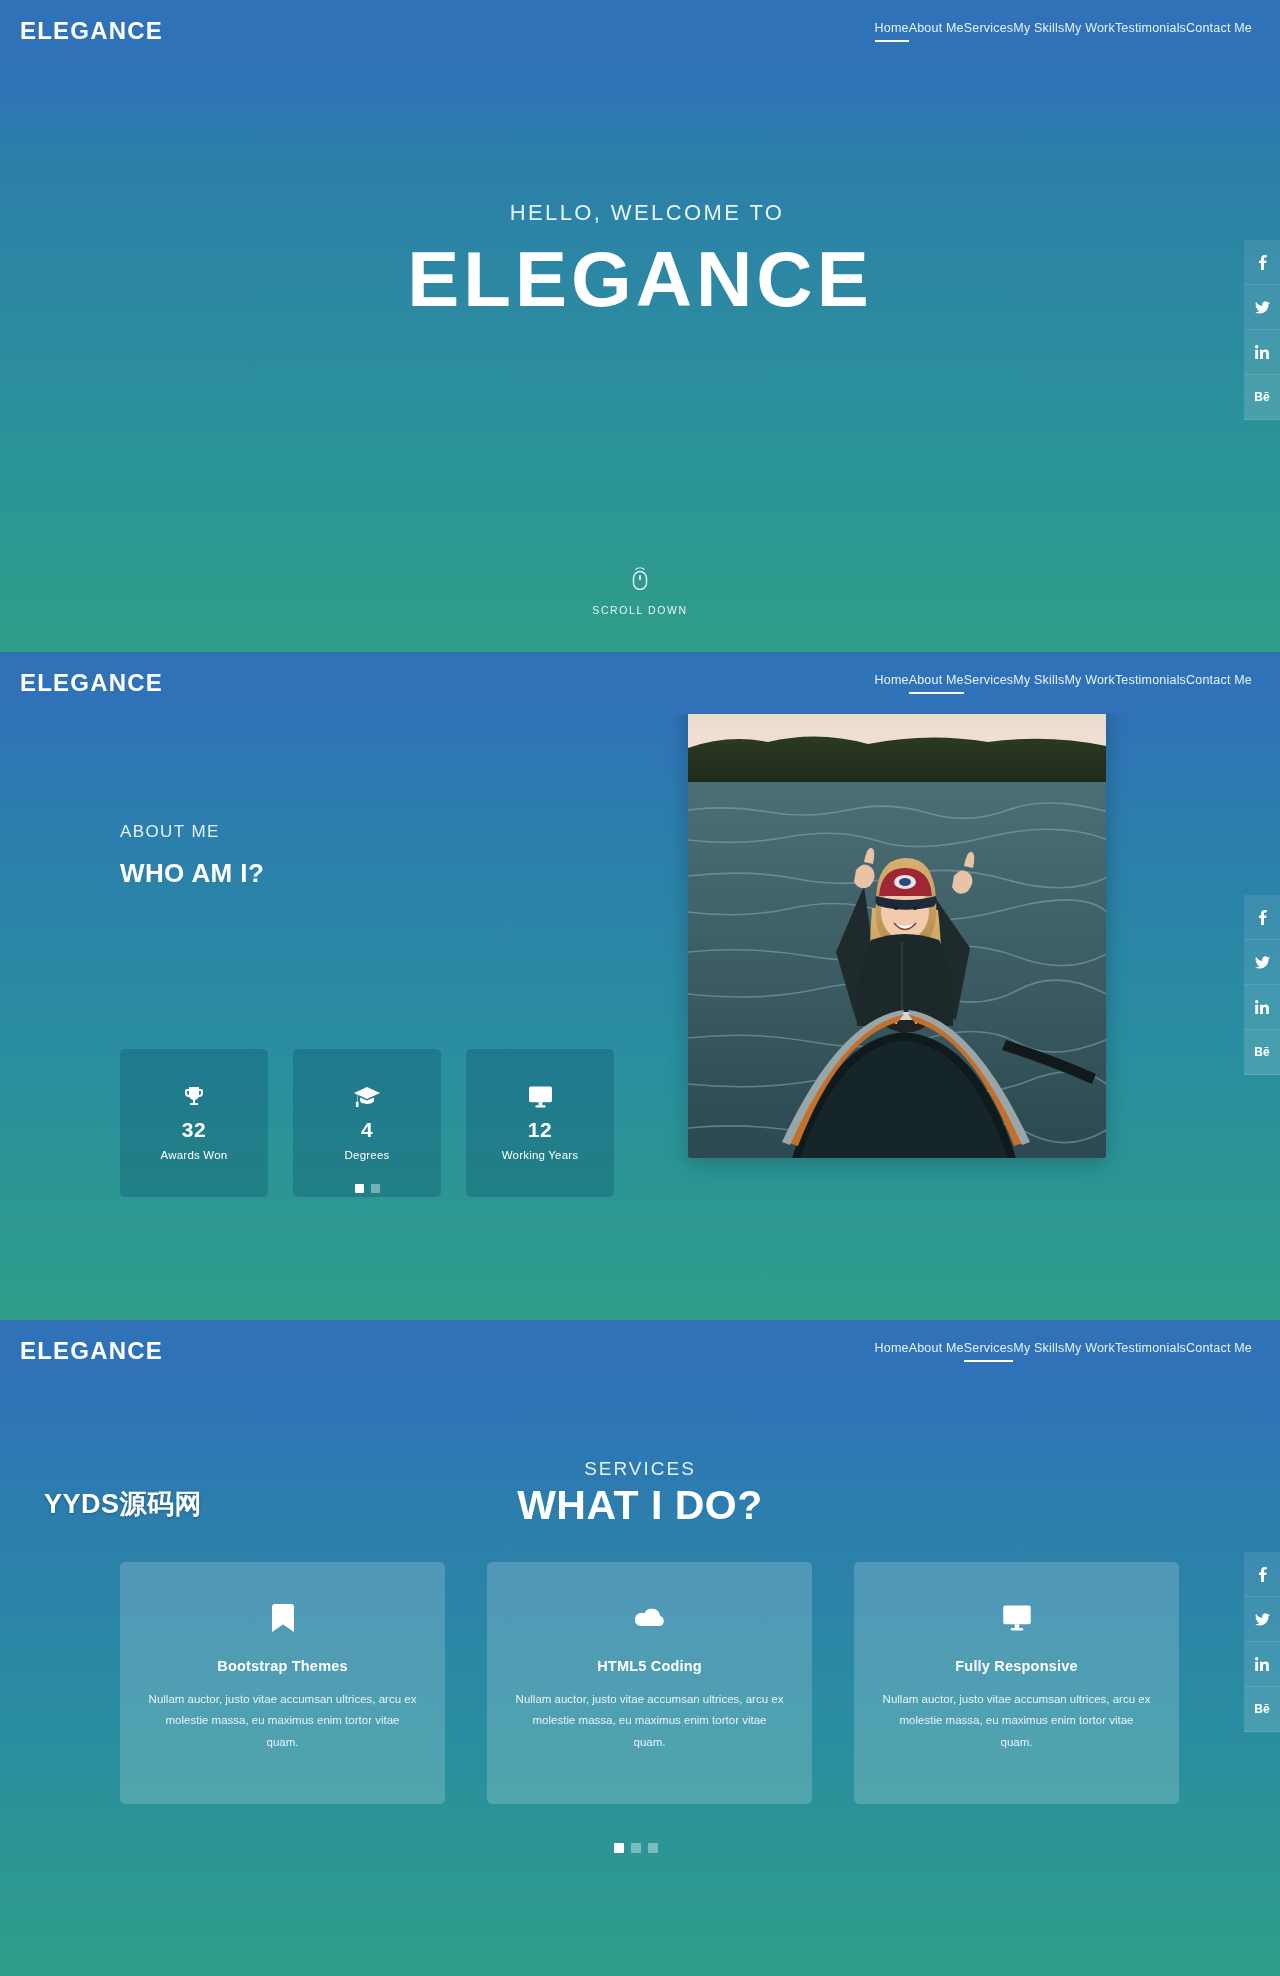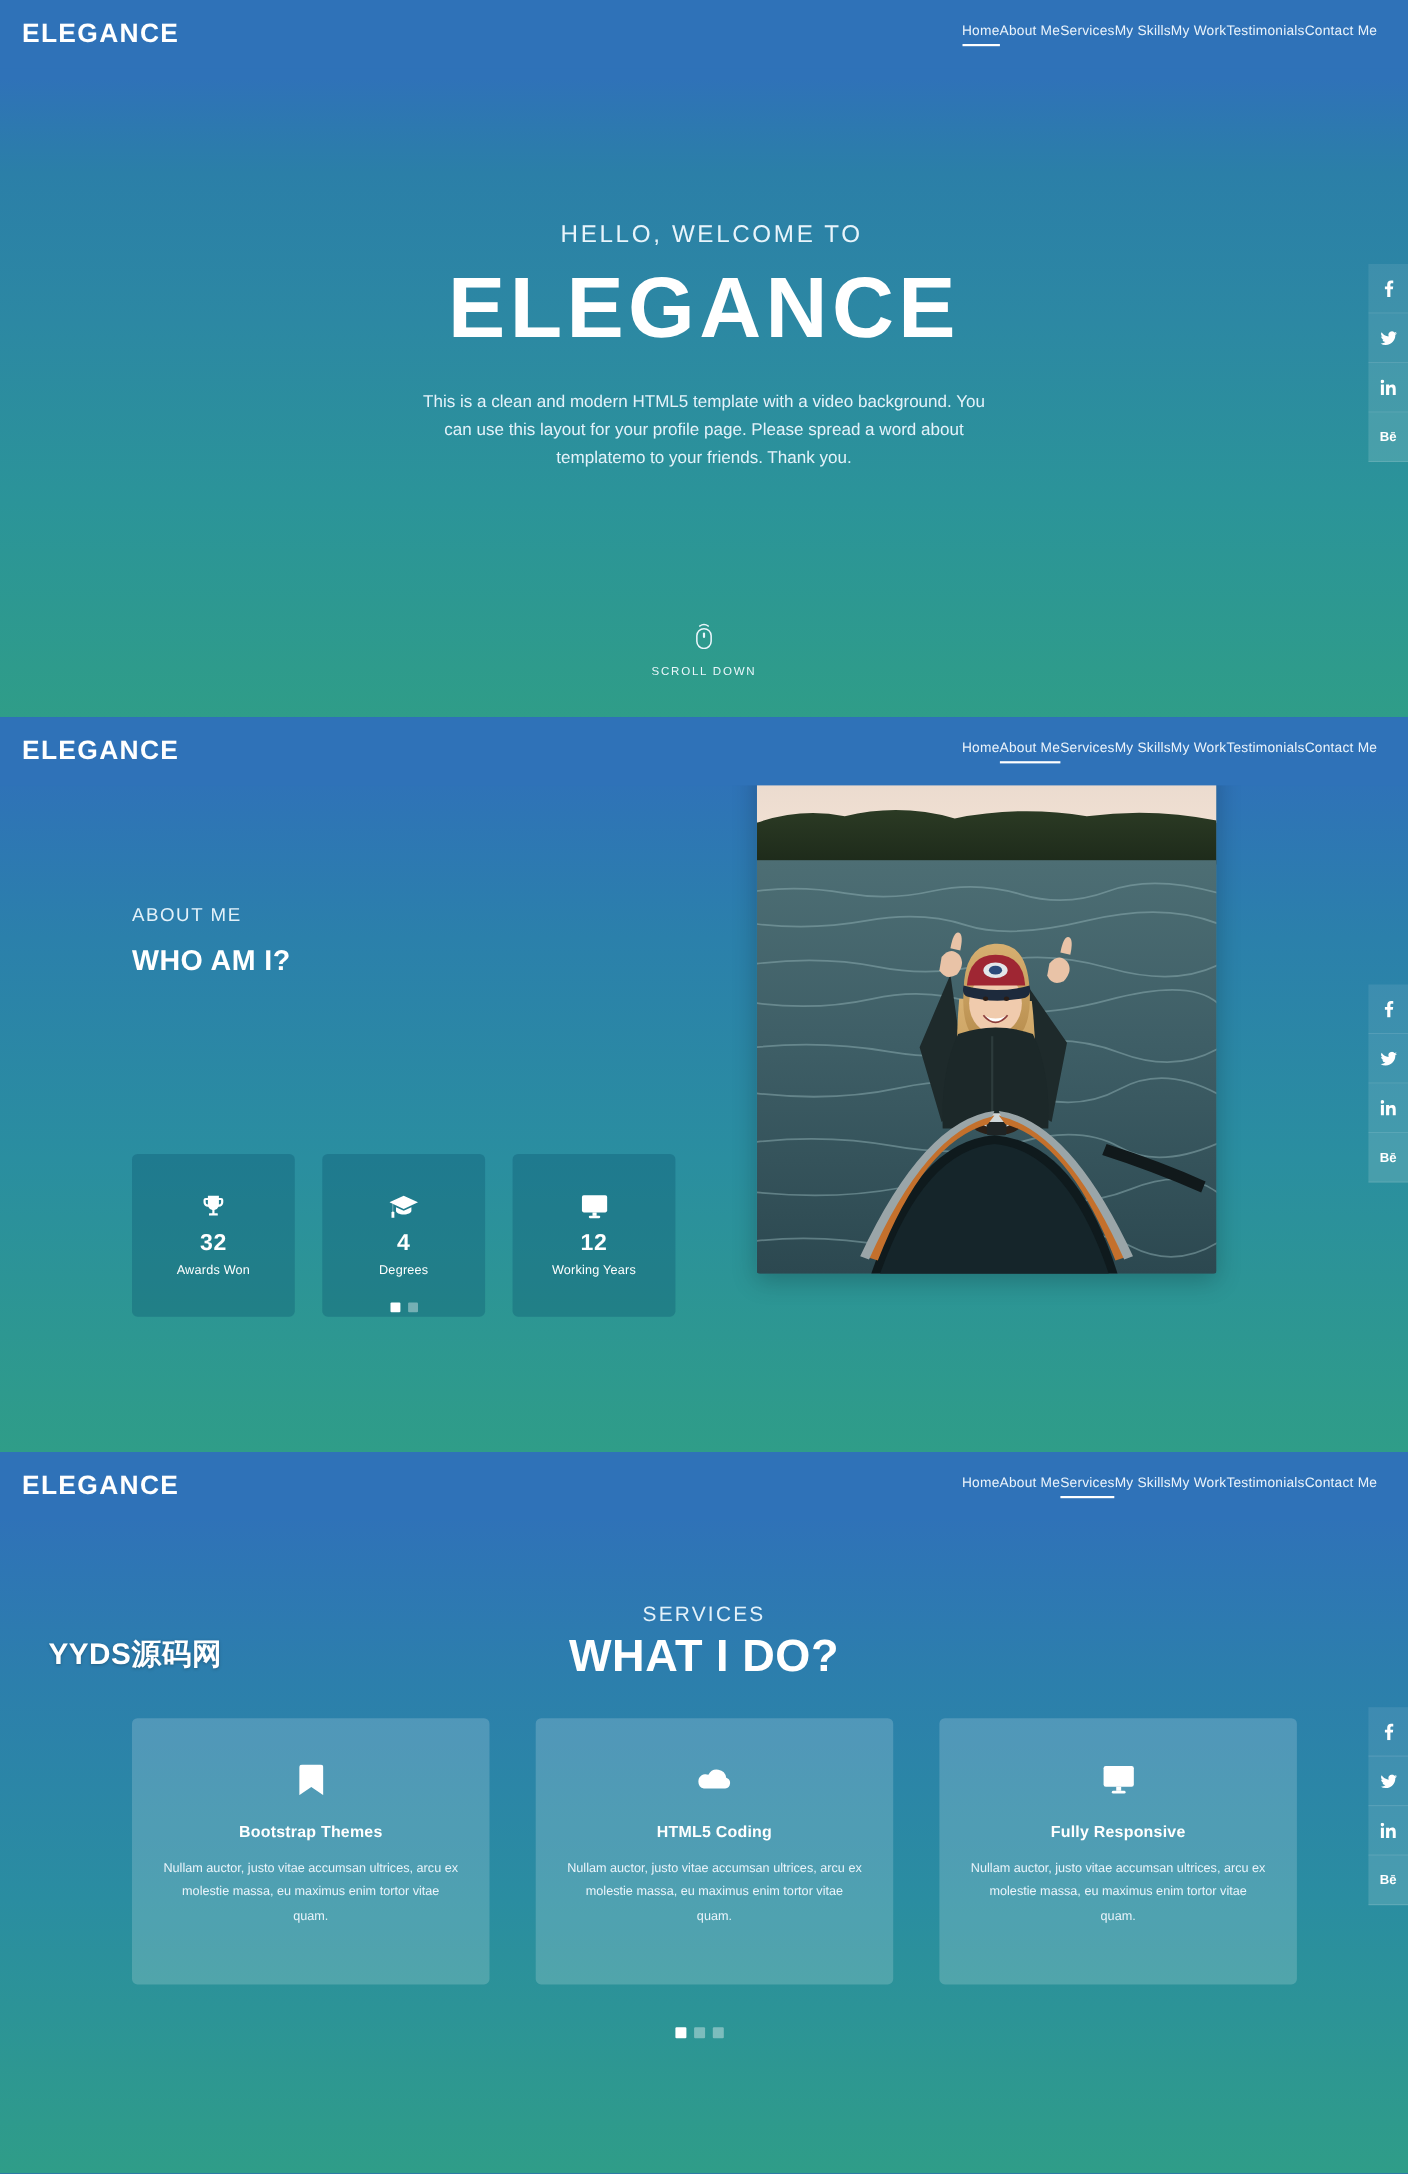--- a/index.html
+++ b/index.html
@@ -255,21 +255,20 @@
 </style>
 </head>
 <body>
 
 <div class="page">
 
   <section class="hero">
     <div class="hero-inner">
       <div class="hero-kicker">HELLO, WELCOME TO</div>
       <h1 class="hero-title">ELEGANCE</h1>
-      <p class="hero-desc">This is a clean and modern HTML5 template with a video background. You can use this layout for your profile page. Please spread a word about templatemo to your friends. Thank you.</p>
     </div>
 
     <div class="scroll-wrap">
       <span class="mouse-icon">
         <svg width="16" height="24" viewBox="0 0 16 24" fill="none" xmlns="http://www.w3.org/2000/svg">
           <rect x="1.5" y="5.5" width="13" height="18" rx="6.5" stroke="#eaf6fb" stroke-width="1.4"></rect>
           <rect x="7" y="9" width="2" height="5" rx="1" fill="#eaf6fb"></rect>
           <path d="M4 3.2 Q8 0.3 12 3.2" stroke="#eaf6fb" stroke-width="1.2" fill="none" stroke-linecap="round"></path>
         </svg>
       </span>

